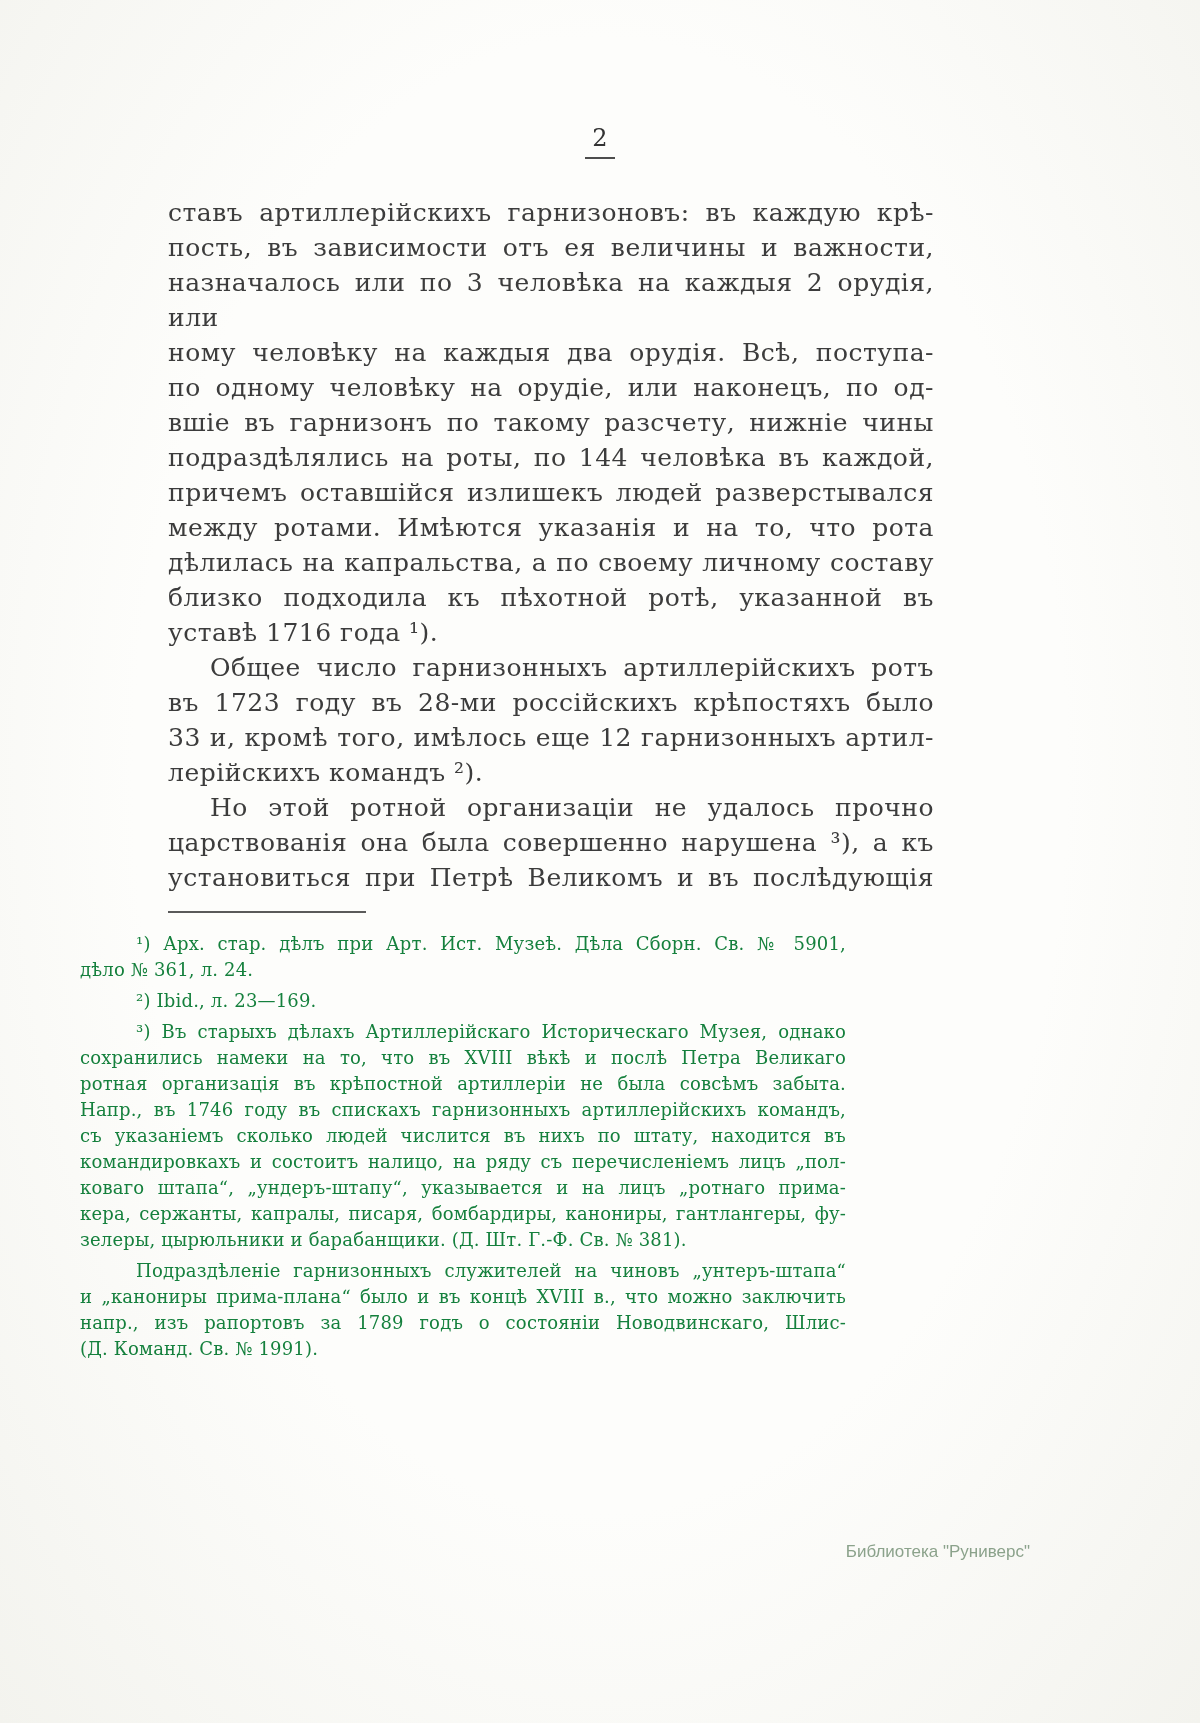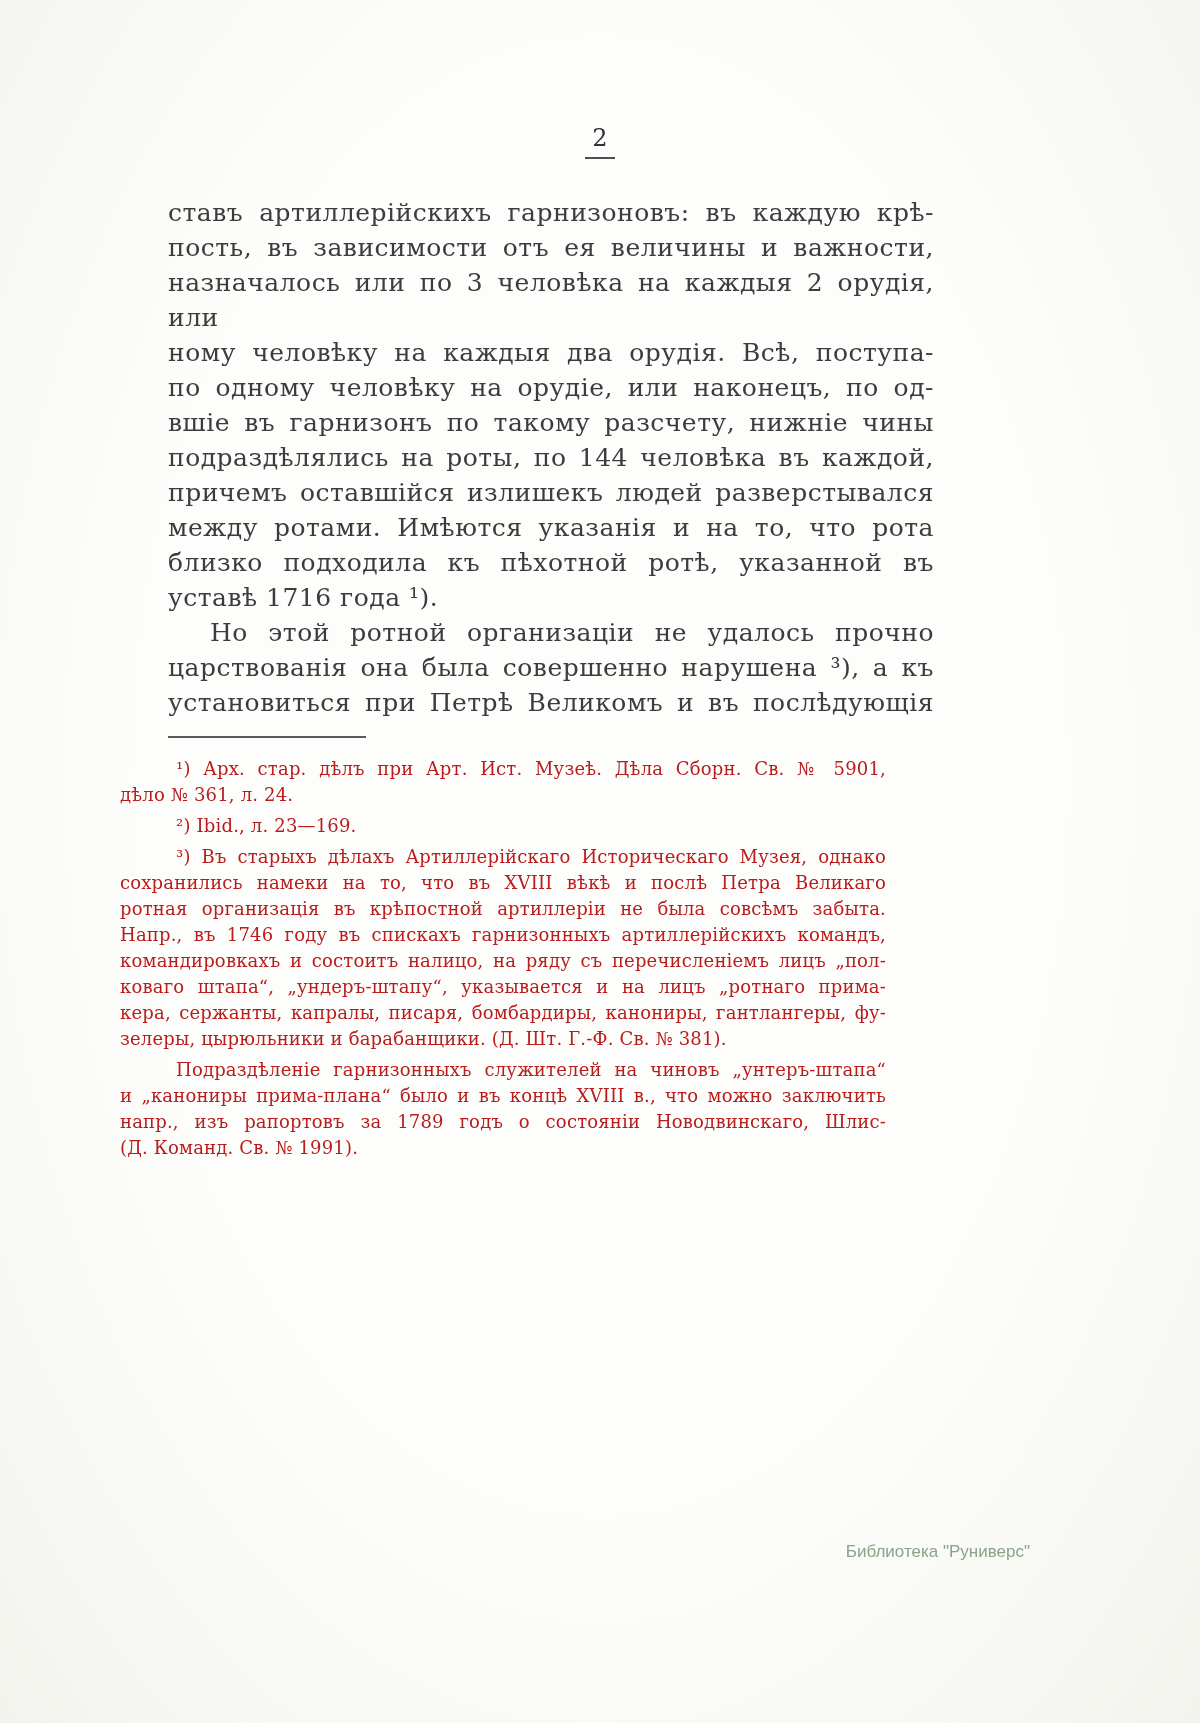--- a/index.html
+++ b/index.html
@@ -44,25 +44,25 @@
     text-indent: 42px;
   }
   .footnote-sep {
     width: 198px;
     border: none;
     border-top: 2px solid #5a5a5a;
     margin: 16px 0 18px 168px;
   }
   .footnotes {
     width: 766px;
-    margin-left: 120px;
+    margin-left: 80px;
     font-size: 18px;
     line-height: 26px;
     letter-spacing: 0.01em;
-    color: #b91c1c;
+    color: #15803d;
   }
   .fn-paragraph { margin-bottom: 5px; }
   .footnotes .line.indent { text-indent: 56px; }
   .watermark {
     position: absolute;
     top: 1542px;
     right: 170px;
     font-family: "Liberation Sans", "DejaVu Sans", sans-serif;
     font-size: 17px;
     color: #8ba28b;
@@ -82,22 +82,29 @@
     <div class="paragraph">
         <div class="line">ставъ артиллерійскихъ гарнизоновъ: въ каждую крѣ-</div>
         <div class="line">пость, въ зависимости отъ ея величины и важности,</div>
         <div class="line">назначалось или по 3 человѣка на каждыя 2 орудія, или</div>
         <div class="line">ному человѣку на каждыя два орудія. Всѣ, поступа-</div>
         <div class="line">по одному человѣку на орудіе, или наконецъ, по од-</div>
         <div class="line">вшіе въ гарнизонъ по такому разсчету, нижніе чины</div>
         <div class="line">подраздѣлялись на роты, по 144 человѣка въ каждой,</div>
         <div class="line">причемъ оставшійся излишекъ людей разверстывался</div>
         <div class="line">между ротами. Имѣются указанія и на то, что рота</div>
+        <div class="line">дѣлилась на капральства, а по своему личному составу</div>
         <div class="line">близко подходила къ пѣхотной ротѣ, указанной въ</div>
         <div class="line last">уставѣ 1716 года ¹).</div>
+      </div>
+    <div class="paragraph">
+        <div class="line indent">Общее число гарнизонныхъ артиллерійскихъ ротъ</div>
+        <div class="line">въ 1723 году въ 28-ми россійскихъ крѣпостяхъ было</div>
+        <div class="line">33 и, кромѣ того, имѣлось еще 12 гарнизонныхъ артил-</div>
+        <div class="line last">лерійскихъ командъ ²).</div>
       </div>
     <div class="paragraph">
         <div class="line indent">Но этой ротной организаціи не удалось прочно</div>
         <div class="line">царствованія она была совершенно нарушена ³), а къ</div>
         <div class="line">установиться при Петрѣ Великомъ и въ послѣдующія</div>
       </div>
   </div>
 
   <div class="footnote-sep"></div>
 
@@ -107,20 +114,21 @@
         <div class="line last">дѣло № 361, л. 24.</div>
       </div>
     <div class="fn-paragraph">
         <div class="line last indent">²) Ibid., л. 23—169.</div>
       </div>
     <div class="fn-paragraph">
         <div class="line indent">³) Въ старыхъ дѣлахъ Артиллерійскаго Историческаго Музея, однако</div>
         <div class="line">сохранились намеки на то, что въ XVIII вѣкѣ и послѣ Петра Великаго</div>
         <div class="line">ротная организація въ крѣпостной артиллеріи не была совсѣмъ забыта.</div>
         <div class="line">Напр., въ 1746 году въ спискахъ гарнизонныхъ артиллерійскихъ командъ,</div>
+        <div class="line">съ указаніемъ сколько людей числится въ нихъ по штату, находится въ</div>
         <div class="line">командировкахъ и состоитъ налицо, на ряду съ перечисленіемъ лицъ „пол-</div>
         <div class="line">коваго штапа“, „ундеръ-штапу“, указывается и на лицъ „ротнаго прима-</div>
         <div class="line">кера, сержанты, капралы, писаря, бомбардиры, канониры, гантлангеры, фу-</div>
         <div class="line last">зелеры, цырюльники и барабанщики. (Д. Шт. Г.-Ф. Св. № 381).</div>
       </div>
     <div class="fn-paragraph">
         <div class="line indent">Подраздѣленіе гарнизонныхъ служителей на чиновъ „унтеръ-штапа“</div>
         <div class="line">и „канониры прима-плана“ было и въ концѣ XVIII в., что можно заключить</div>
         <div class="line">напр., изъ рапортовъ за 1789 годъ о состояніи Новодвинскаго, Шлис-</div>
         <div class="line last">(Д. Команд. Св. № 1991).</div>

